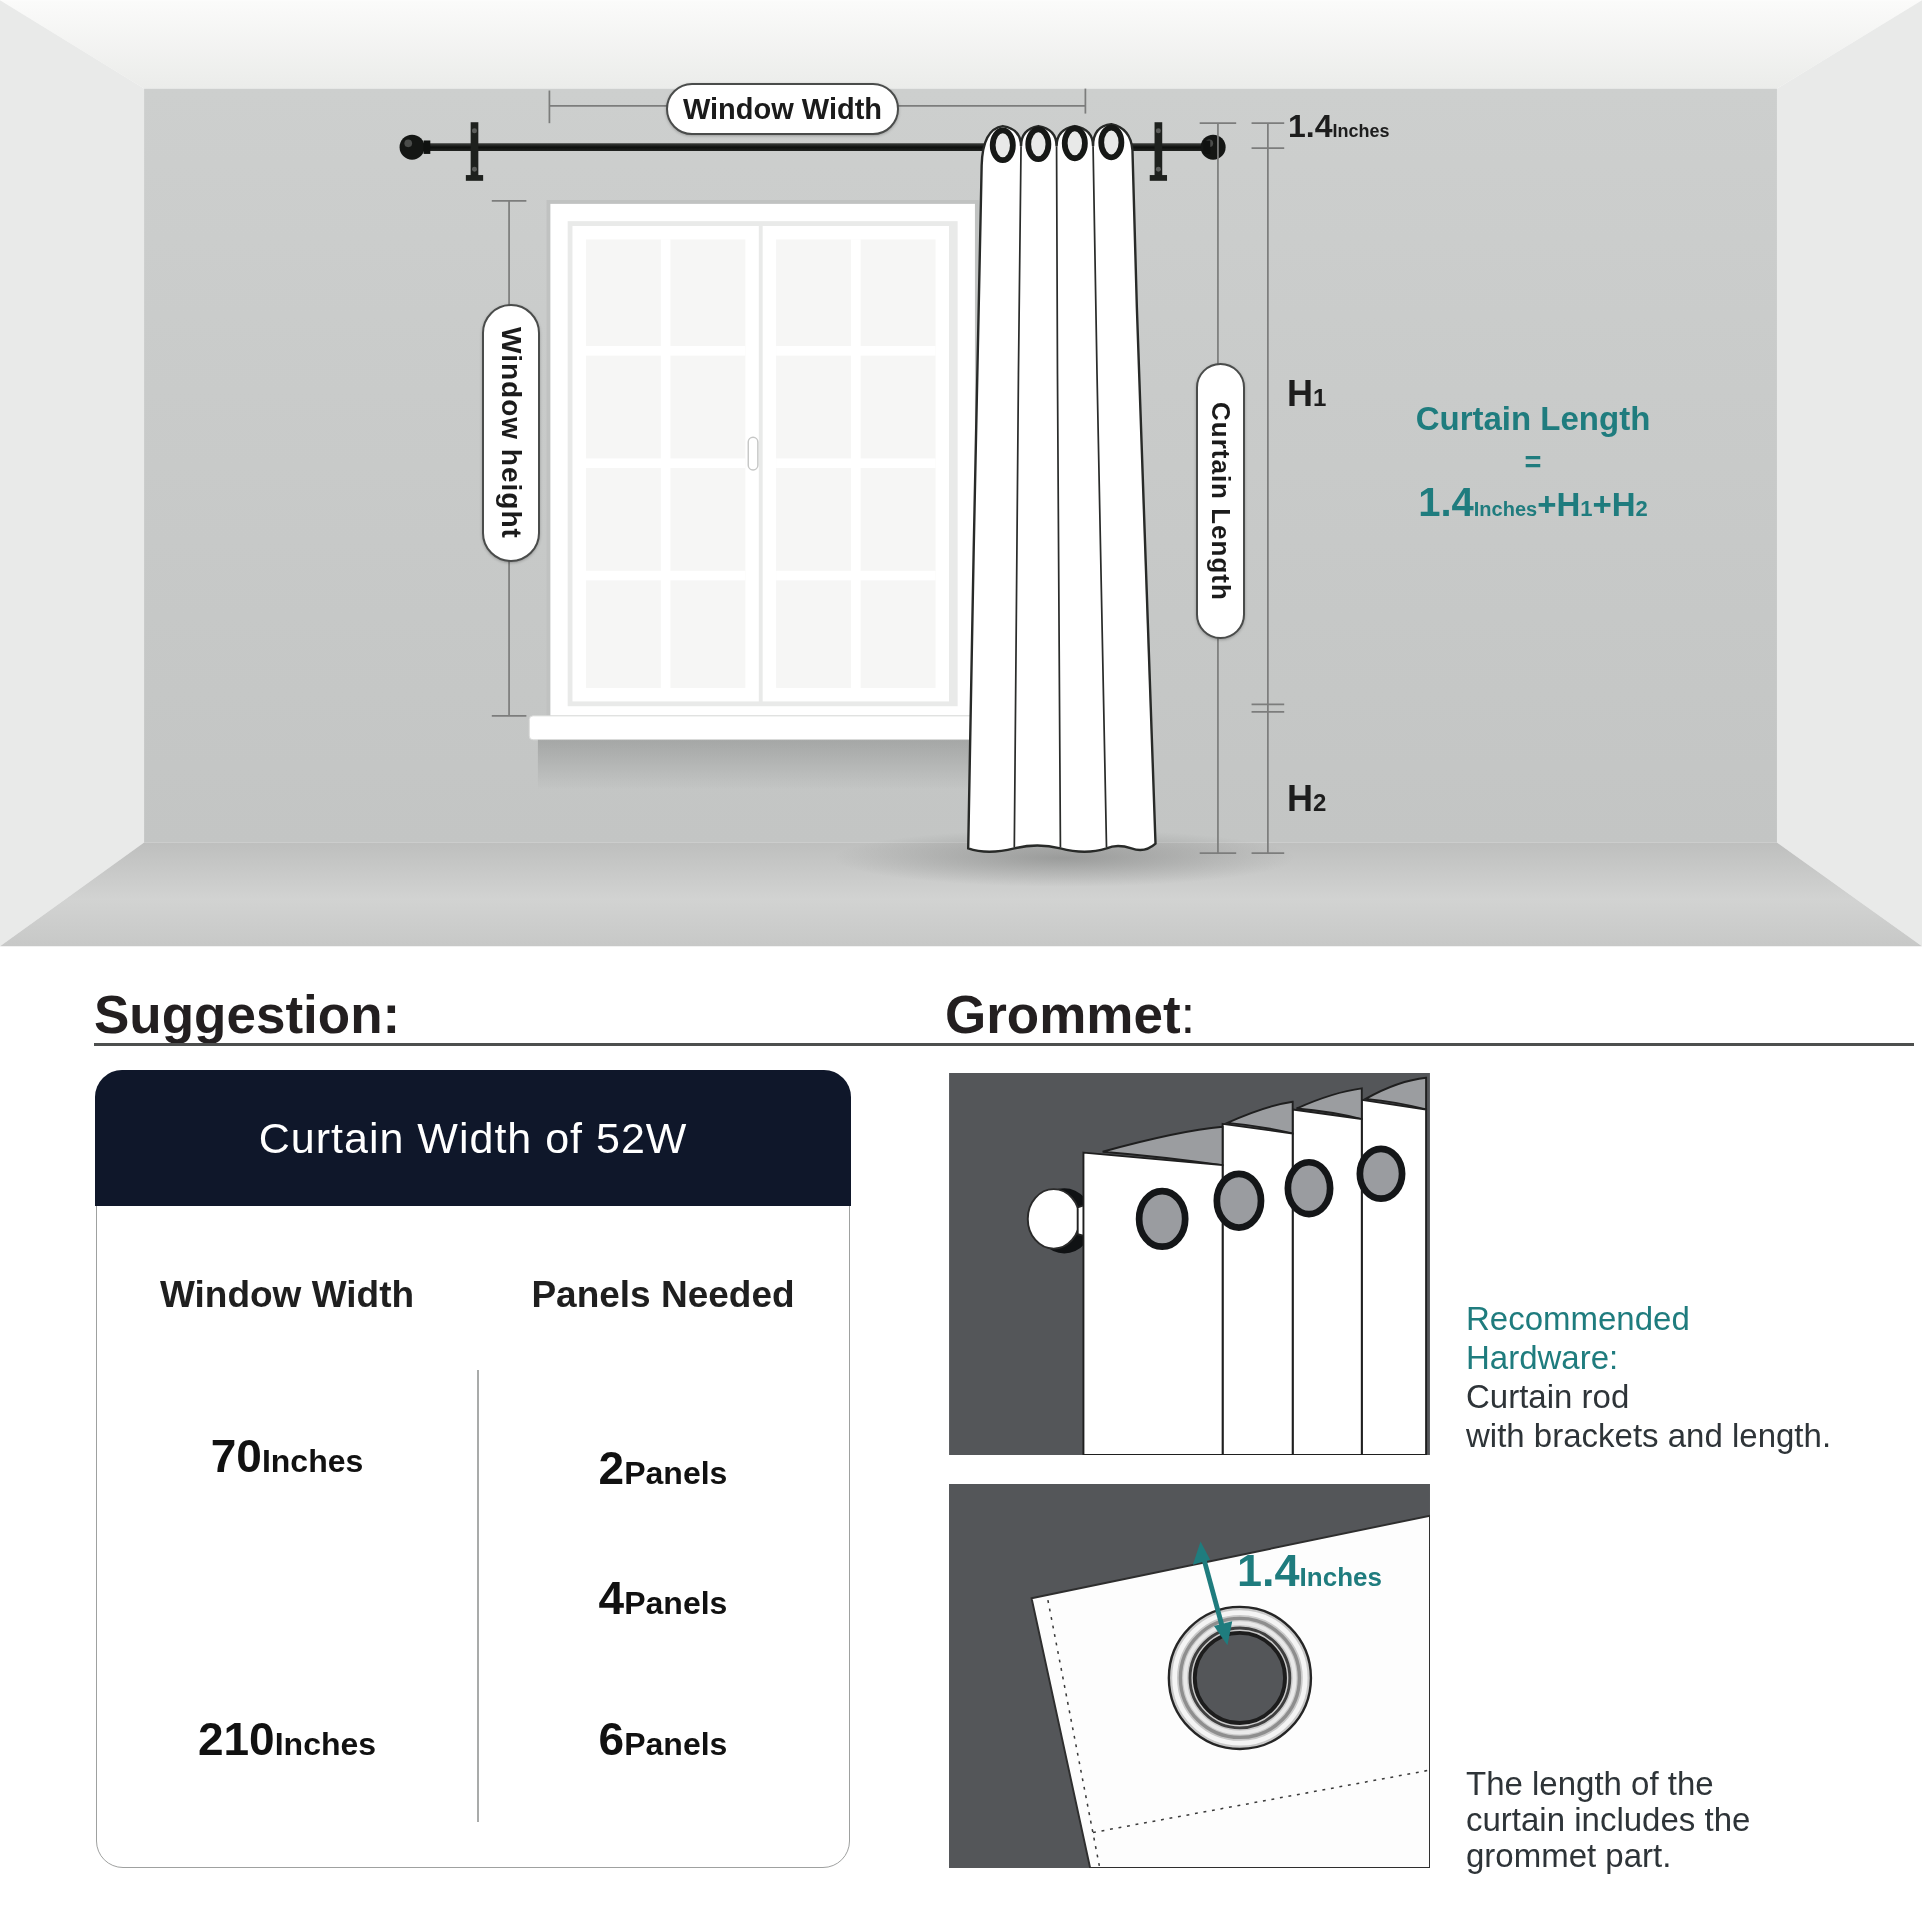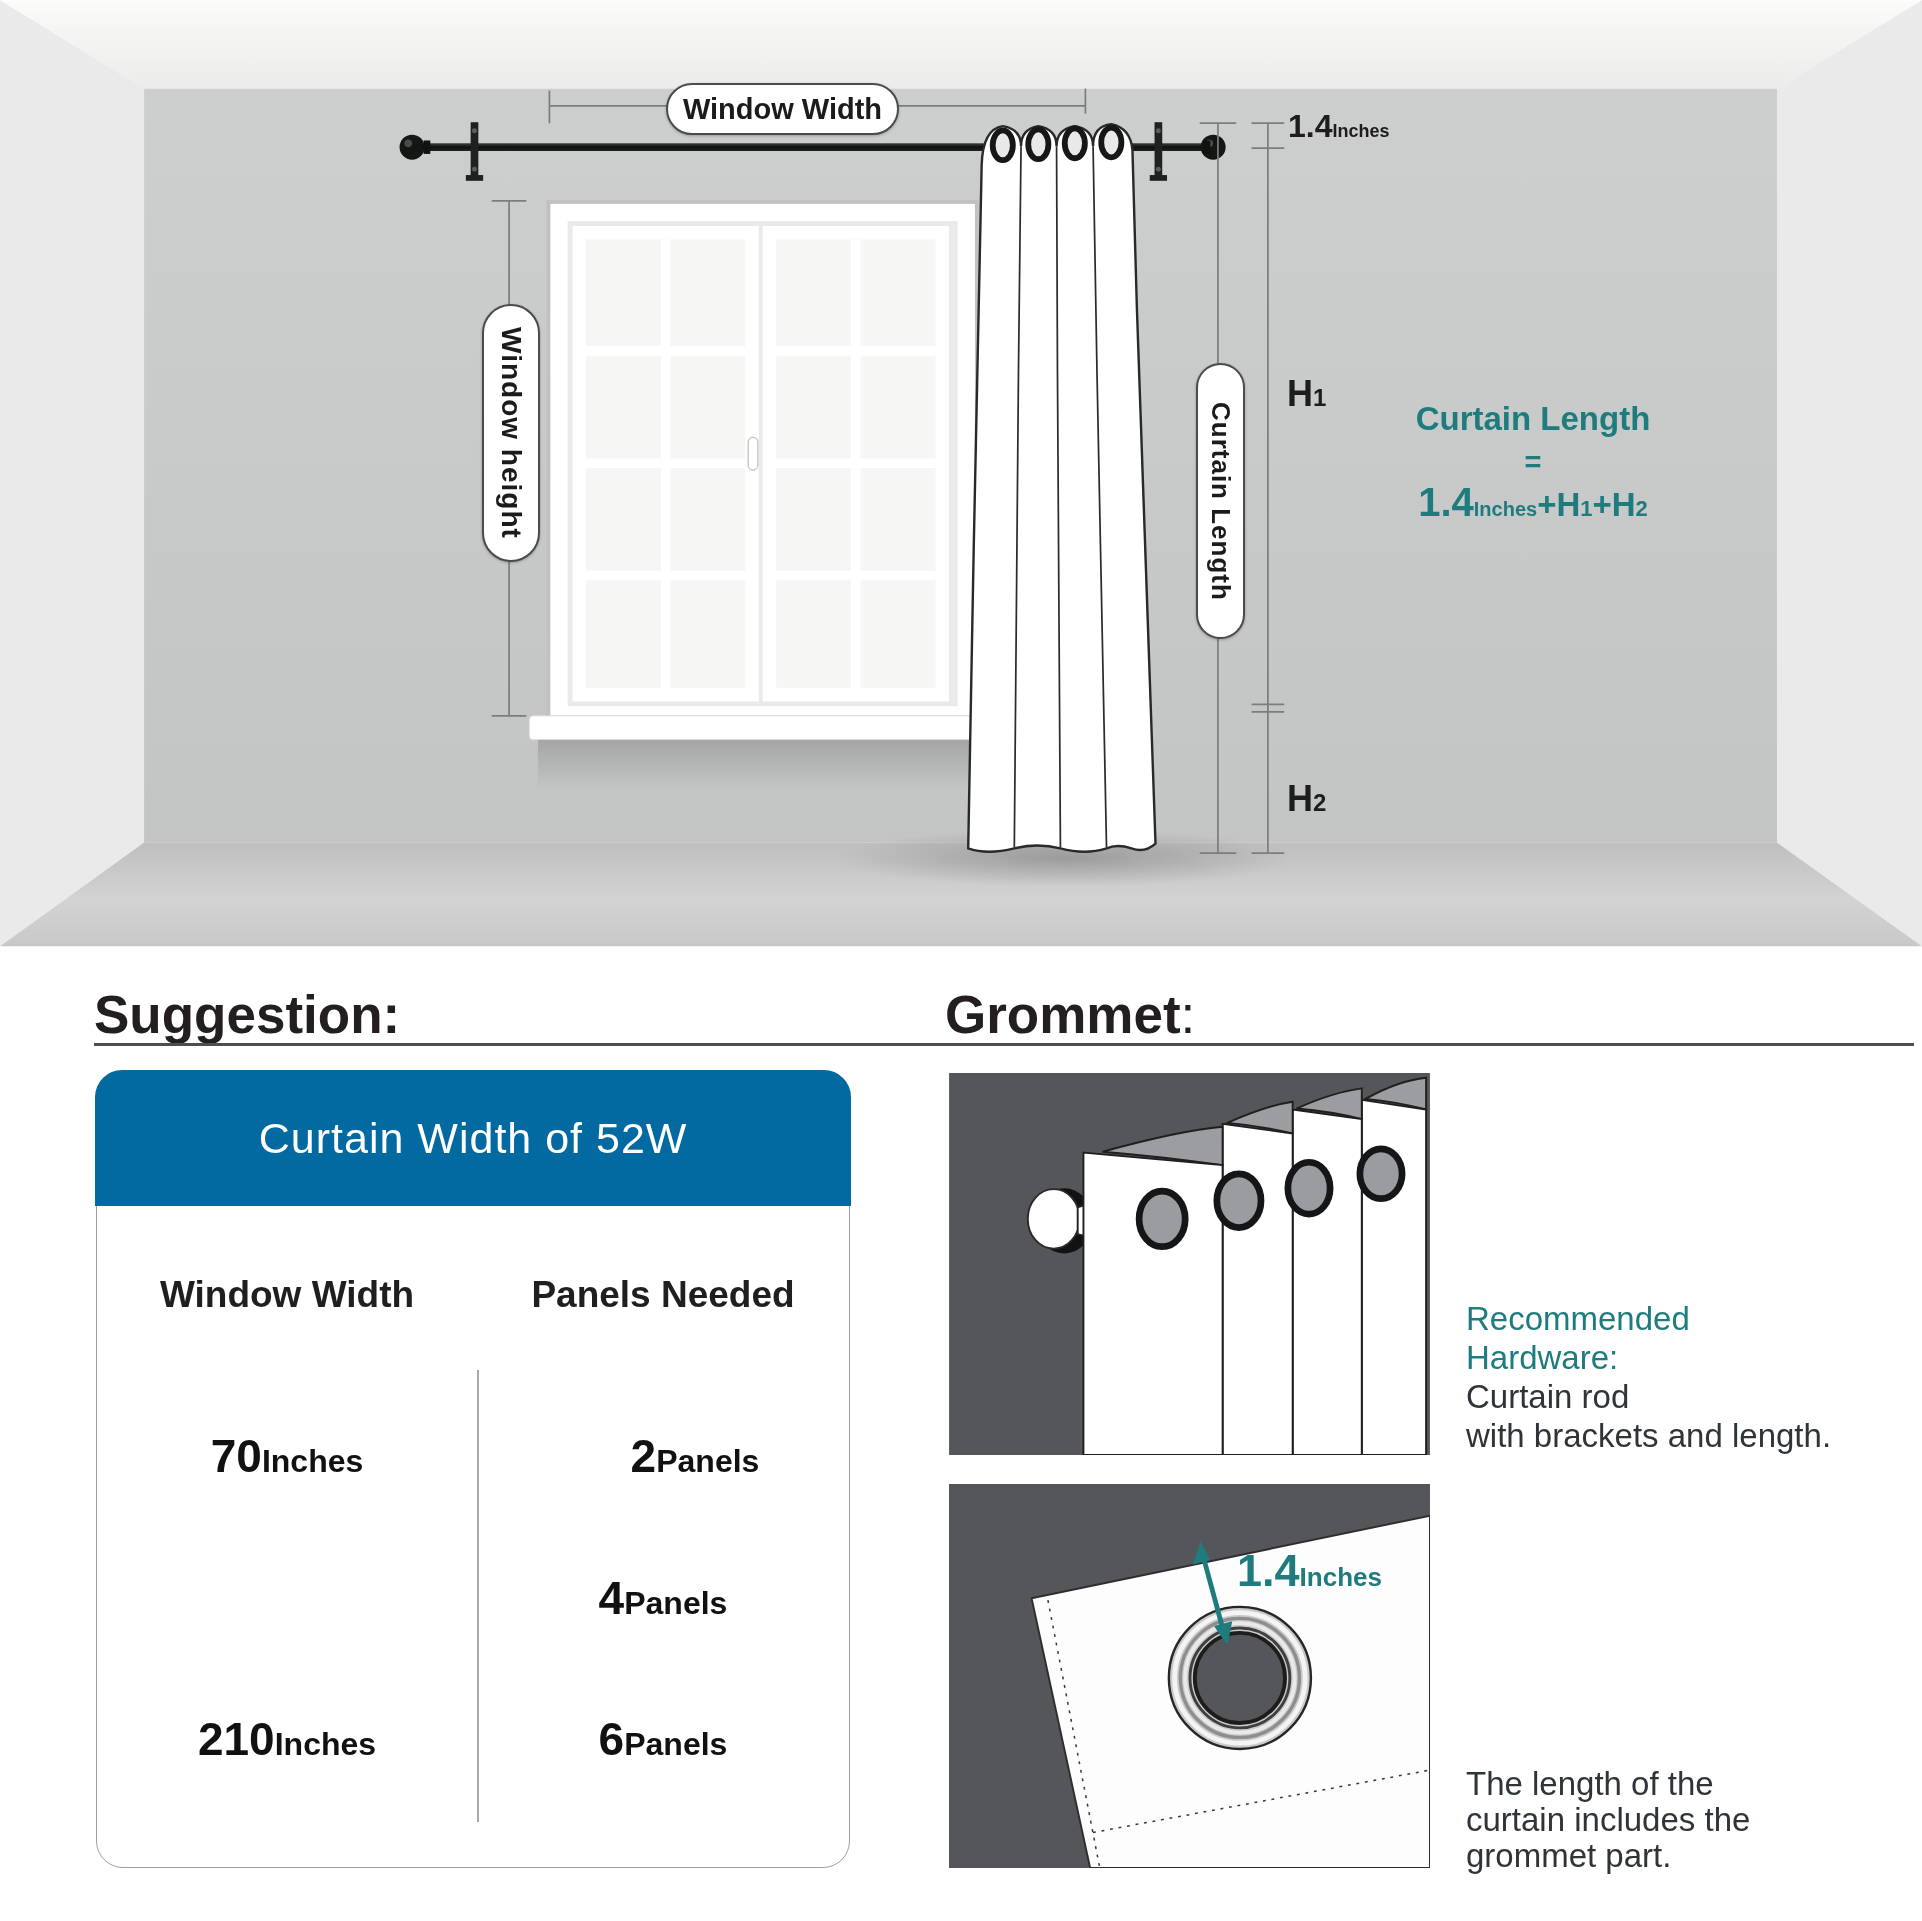--- a/index.html
+++ b/index.html
@@ -32,21 +32,21 @@
   .formula .p{font-size:33px;}
   .formula .s{font-size:22px;}
 
   
   .h1head{position:absolute;top:984px;font-size:53px;font-weight:700;color:#231f20;white-space:nowrap;}
   .h1head .colon{font-weight:400;}
   .rule{position:absolute;left:94px;top:1043px;width:1820px;height:2.9px;background:#4d4f4e;}
 
   .card{position:absolute;left:96px;top:1071px;width:752px;height:795px;background:#fff;
         border:1.9px solid #9fa1a0;border-radius:27px;}
-  .card-header{position:absolute;left:-1.9px;top:-1.9px;width:756px;height:136px;background:#0369a1;
+  .card-header{position:absolute;left:-1.9px;top:-1.9px;width:756px;height:136px;background:#0f172a;
         border-radius:27px 27px 0 0;display:flex;align-items:center;justify-content:center;}
   .card-title{color:#fff;font-size:43px;font-weight:400;letter-spacing:1px;}
   .colhead{position:absolute;top:202px;font-size:37px;font-weight:700;color:#1f1f1f;text-align:center;}
   .divider{position:absolute;left:380px;top:298px;width:1.9px;height:452px;background:#a9abaa;}
   .cell{position:absolute;text-align:center;color:#111;font-weight:700;white-space:nowrap;}
   .cell .num{font-size:46px;}
   .cell .unit{font-size:32px;}
 
   .note{position:absolute;font-size:33px;font-weight:400;line-height:39px;white-space:nowrap;}
   .teal{color:#1f7c7e;}
@@ -226,21 +226,21 @@
     <div class="card-header">
       <div class="card-title">Curtain Width of 52W</div>
     </div>
     <div class="colhead" style="left:0;width:380px;">Window Width</div>
     <div class="colhead" style="left:380px;width:372px;">Panels Needed</div>
     <div class="divider"></div>
 
     <div class="cell" style="left:0;width:380px;top:357px;">
       <span class="num">70</span><span class="unit">Inches</span>
     </div>
-    <div class="cell" style="left:380px;width:372px;top:357px;padding-left:32px;">
+    <div class="cell" style="left:380px;width:372px;top:369px;">
       <span class="num">2</span><span class="unit">Panels</span>
     </div>
 
     <div class="cell" style="left:380px;width:372px;top:499px;">
       <span class="num">4</span><span class="unit">Panels</span>
     </div>
 
     <div class="cell" style="left:0;width:380px;top:640px;">
       <span class="num">210</span><span class="unit">Inches</span>
     </div>

